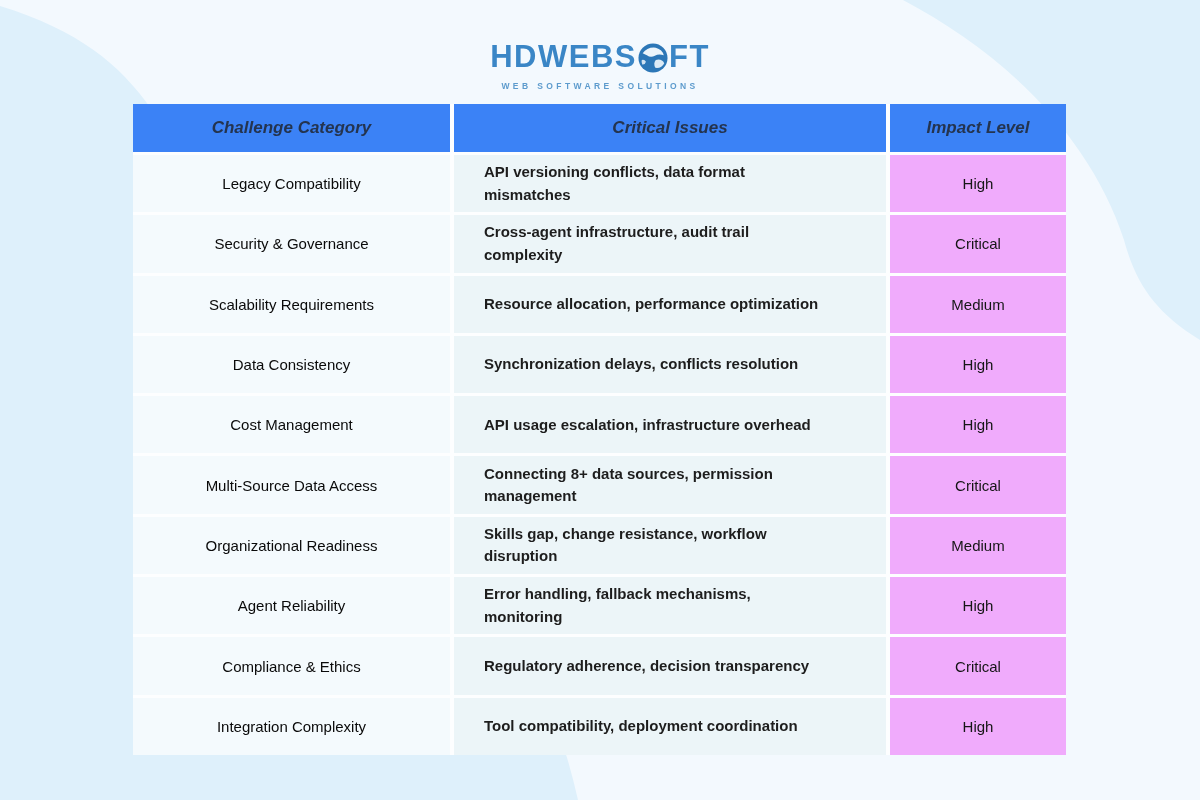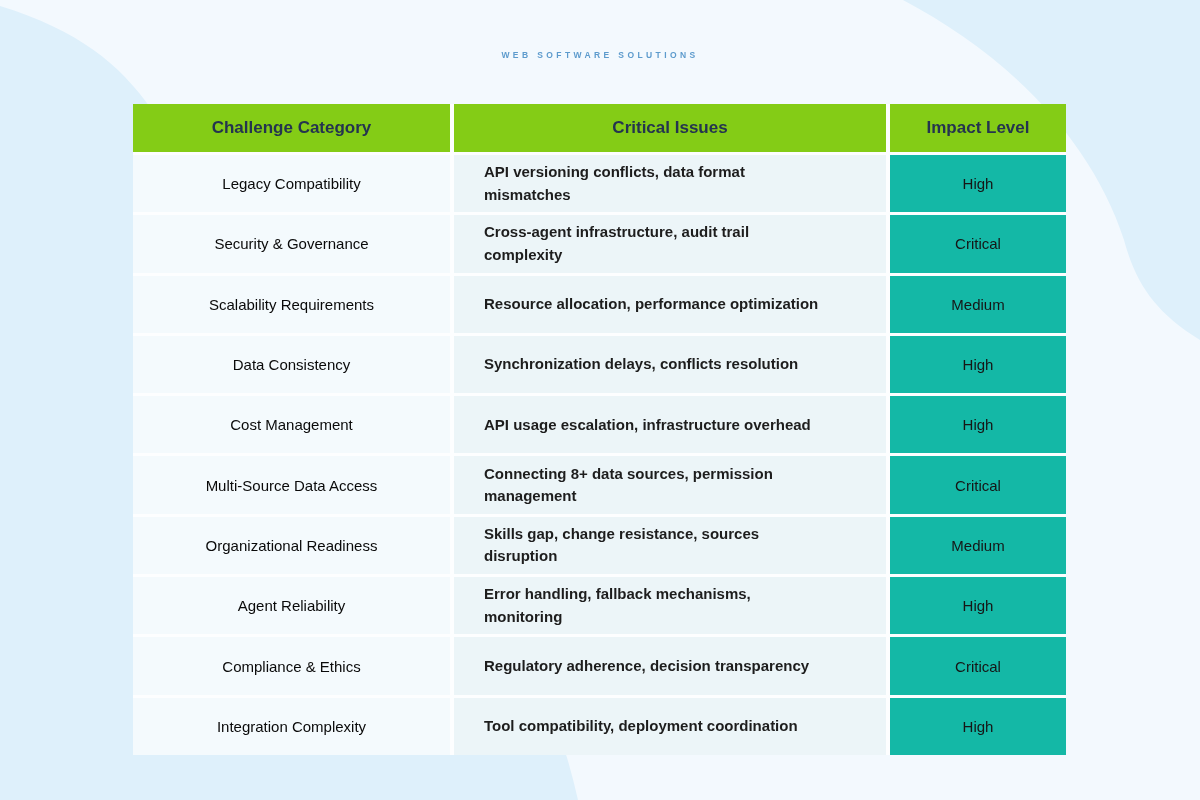--- a/index.html
+++ b/index.html
@@ -26,46 +26,56 @@
   .table-wrap {
     position:absolute; left:133px; top:104px; width:933px;
     display:grid;
     grid-template-columns:317px 432px 176px;
     grid-template-rows:48px repeat(10, 57.3px);
     column-gap:4px; row-gap:3px;
     background:#fdfeff;
   }
   .row { display:contents; }
   .hcell {
-    background:#84cc16; display:flex; align-items:center; justify-content:center;
-    font-size:17px; font-weight:700; color:#24344f;
+    background:#3b82f6; display:flex; align-items:center; justify-content:center;
+    font-size:17px; font-weight:700; color:#24344f;font-style:italic;
   }
   .c1 {
     background:#f4fafd; display:flex; align-items:center; justify-content:center;
     font-size:15px; font-weight:400; color:#0a0a0a; text-align:center; padding:0 10px;
   }
   .c2 {
     background:#ecf5f8; display:flex; align-items:center;
     font-size:15px; font-weight:700; color:#1d1d1d;
     padding:0 58px 0 30px; line-height:1.5;
   }
   .c3 {
-    background:#14b8a6; display:flex; align-items:center; justify-content:center;
+    background:#f0abfc; display:flex; align-items:center; justify-content:center;
     font-size:15px; font-weight:400; color:#161616;
   }
 </style>
 </head>
 <body>
 
 <svg class="bg-svg" viewBox="0 0 1200 800" aria-hidden="true">
   <path d="M0,6 C78,30 120,64 152,110 C295,315 520,540 578,800 L0,800 Z" fill="#def0fb"></path>
   <path d="M903,0 H1200 V340 C1155,312 1136,284 1124,240 C1090,135 1002,52 903,0 Z" fill="#def0fb"></path>
 </svg>
 
 <div class="logo">
+  <div class="logo-word">
+    <span>HDWEBS</span>
+      <span class="globe"><svg viewBox="0 0 32 32">
+        <circle cx="16" cy="16" r="15.5" fill="#2c77b7"></circle>
+        <path d="M5,11 Q10,4 19,5 Q26,7 27.5,13 Q22,11.5 18,13.5 Q13.5,16 9.5,13 Q7,12 5,11 Z" fill="#ecf5fb"></path>
+        <path d="M19,18 Q25.5,16.5 28,21.5 Q25,27.5 18.5,26.5 Q16,21.5 19,18 Z" fill="#ecf5fb" opacity="0.92"></path>
+        <path d="M4,18 Q7,17 8.5,20 Q7.5,23.5 4.5,23 Q3.5,20 4,18 Z" fill="#ecf5fb" opacity="0.85"></path>
+      </svg></span>
+      <span>FT</span>
+  </div>
   <div class="logo-sub">WEB SOFTWARE SOLUTIONS</div>
 </div>
 
 <div class="table-wrap">
   <div class="row">
     <div class="hcell">Challenge Category</div>
     <div class="hcell">Critical Issues</div>
     <div class="hcell">Impact Level</div>
   </div>
 
@@ -94,21 +104,21 @@
     <div class="cell c2">API usage escalation, infrastructure overhead</div>
     <div class="cell c3">High</div>
   </div>
   <div class="row">
     <div class="cell c1">Multi-Source Data Access</div>
     <div class="cell c2">Connecting 8+ data sources, permission management</div>
     <div class="cell c3">Critical</div>
   </div>
   <div class="row">
     <div class="cell c1">Organizational Readiness</div>
-    <div class="cell c2">Skills gap, change resistance, sources disruption</div>
+    <div class="cell c2">Skills gap, change resistance, workflow disruption</div>
     <div class="cell c3">Medium</div>
   </div>
   <div class="row">
     <div class="cell c1">Agent Reliability</div>
     <div class="cell c2">Error handling, fallback mechanisms, monitoring</div>
     <div class="cell c3">High</div>
   </div>
   <div class="row">
     <div class="cell c1">Compliance &amp; Ethics</div>
     <div class="cell c2">Regulatory adherence, decision transparency</div>

